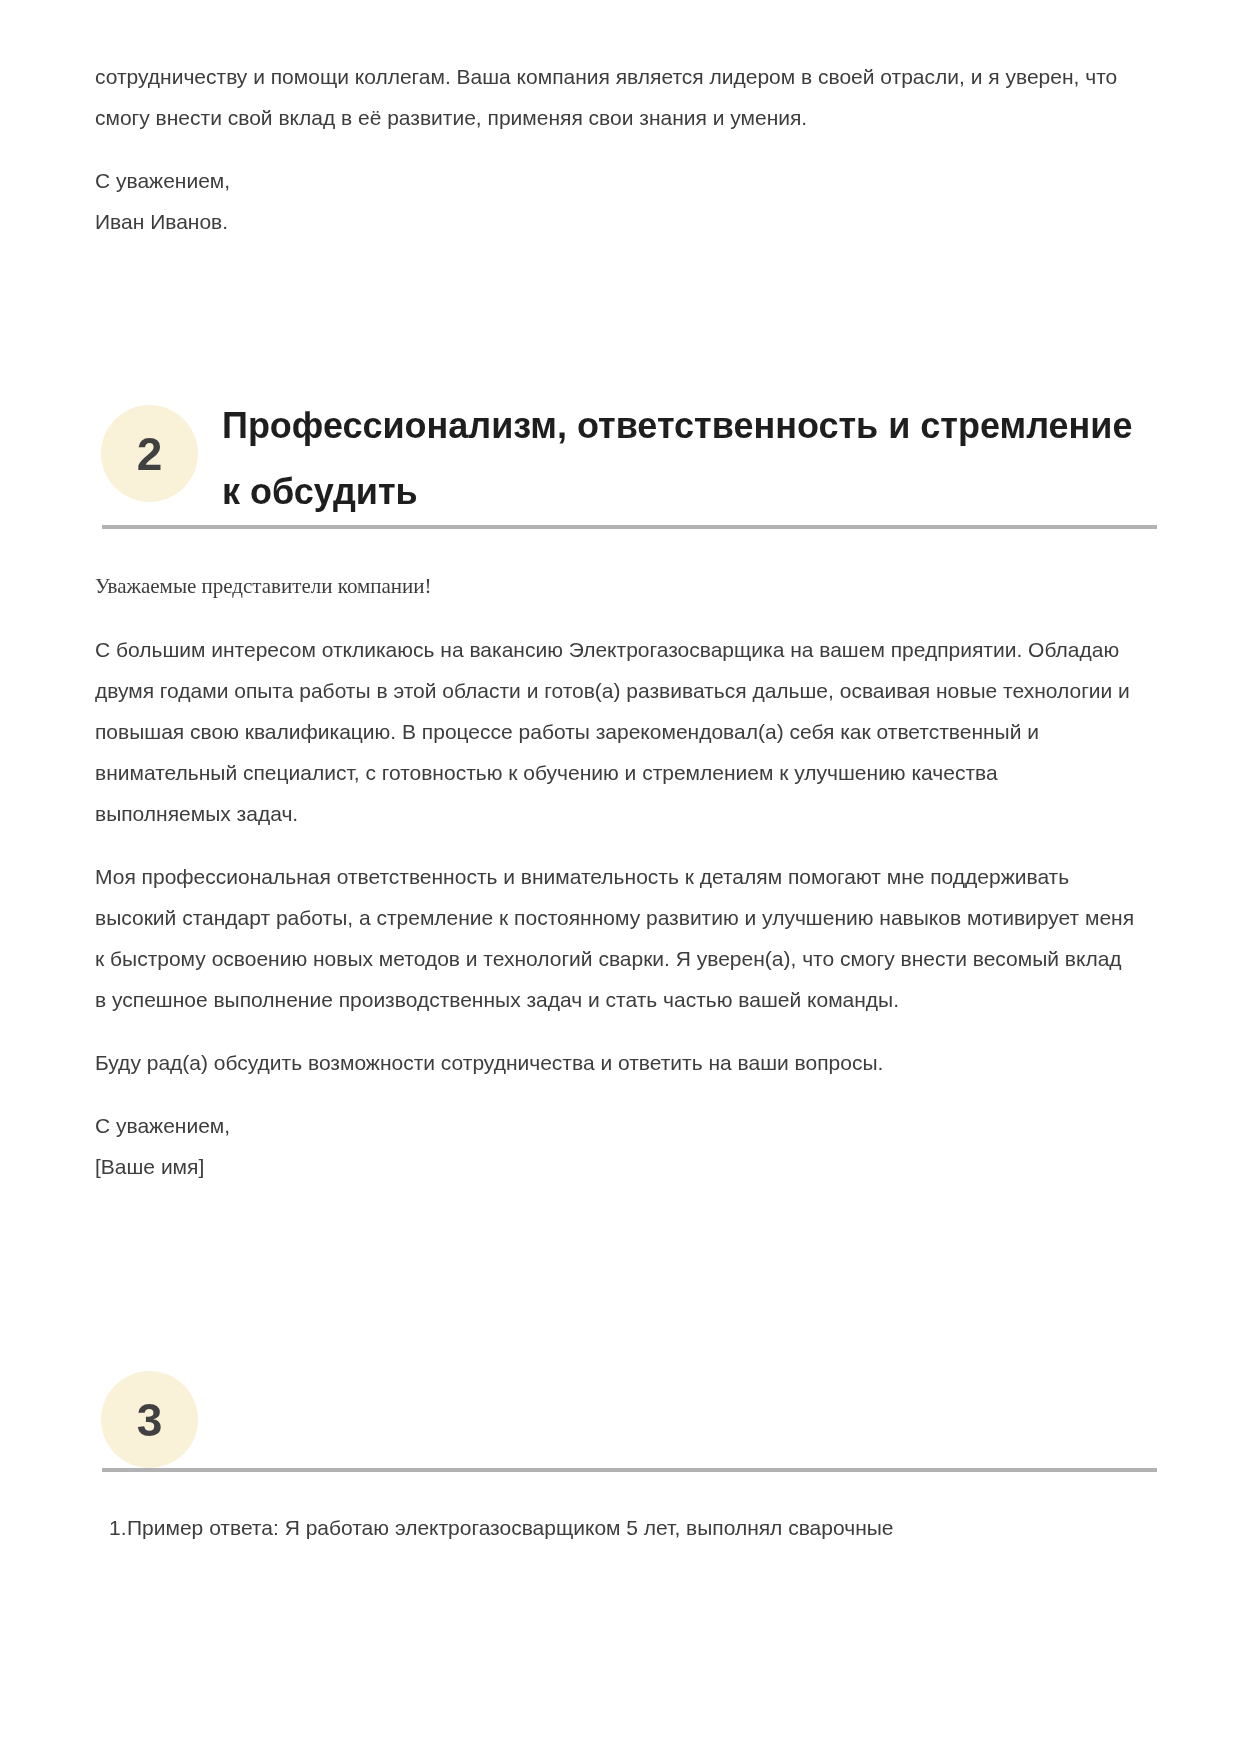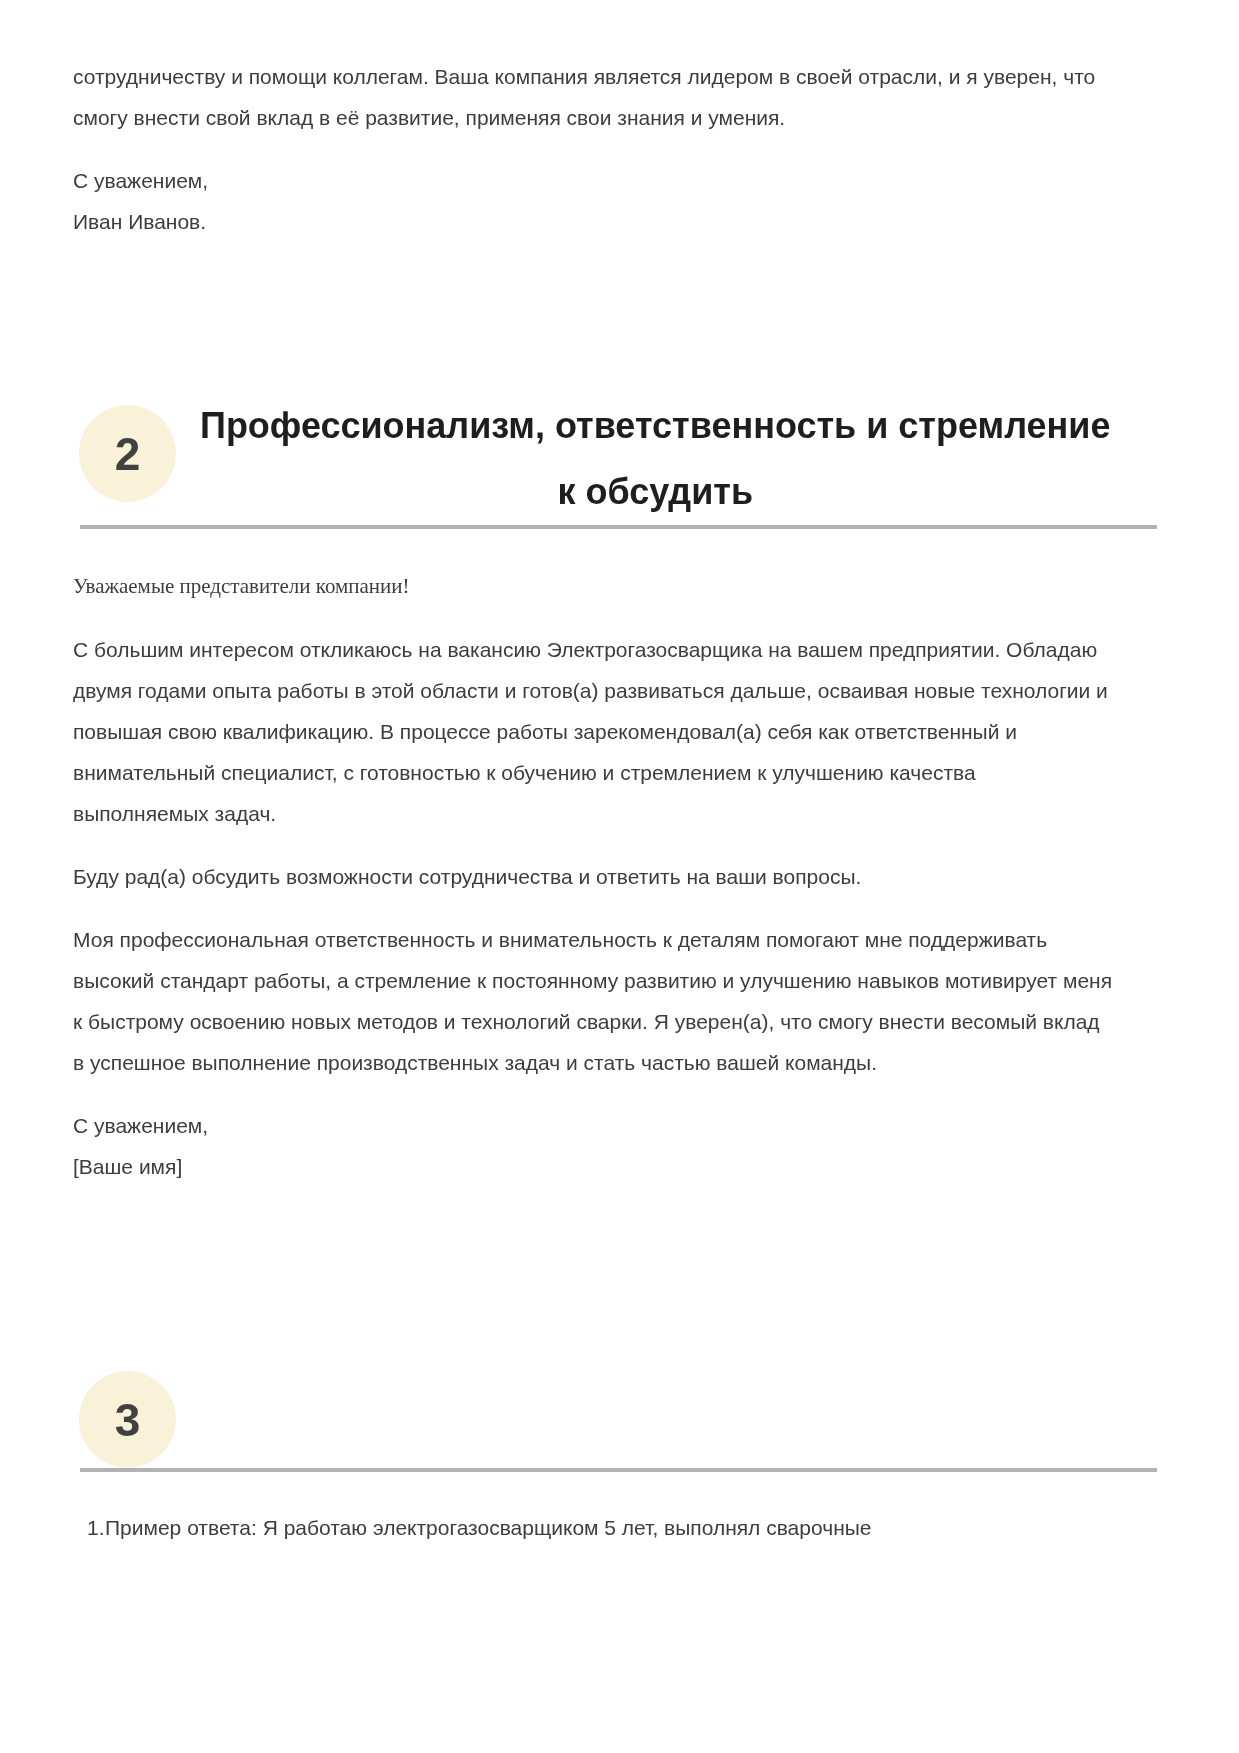--- a/index.html
+++ b/index.html
@@ -11,21 +11,21 @@
     width: 1239px;
     height: 1753px;
     overflow: hidden;
     font-family: "Liberation Sans", "DejaVu Sans", sans-serif;
     color: #3d3d3d;
   }
   .page {
     box-sizing: border-box;
     width: 1239px;
     height: 1753px;
-    padding: 56px 82px 0 73px;
+    padding: 56px 82px 0 95px;
   }
   .body-text {
     font-size: 21px;
     line-height: 41px;
     margin: 0 0 22px 0;
     max-width: 1042px;
     color: #3d3d3d;
   }
   .section-header {
     display: flex;
@@ -50,21 +50,20 @@
     align-items: center;
     justify-content: center;
   }
   .section-title {
     margin: 0 0 0 24px;
     font-size: 36px;
     line-height: 66px;
     font-weight: 700;
     color: #1e1e1e;
     max-width: 950px;
-    text-align: center;
   }
   .divider {
     height: 4px;
     background: #b2b2b2;
     border: none;
     margin: 0 0 0 7px;
     max-width: 1077px;
   }
   .section-body .body-text:first-child {
     margin-top: 37px;
@@ -107,22 +106,22 @@
     <h2 class="section-title">
       <span>Профессионализм, ответственность и стремление</span><br>
       <span>к обсудить</span>
     </h2>
   </div>
   <hr class="divider">
 
   <div class="section-body">
     <p class="body-text">Уважаемые представители компании!</p>
     <p class="body-text">С большим интересом откликаюсь на вакансию Электрогазосварщика на вашем предприятии. Обладаю двумя годами опыта работы в этой области и готов(а) развиваться дальше, осваивая новые технологии и повышая свою квалификацию. В процессе работы зарекомендовал(а) себя как ответственный и внимательный специалист, с готовностью к обучению и стремлением к улучшению качества выполняемых задач.</p>
+    <p class="body-text">Моя профессиональная ответственность и внимательность к деталям помогают мне поддерживать высокий стандарт работы, а стремление к постоянному развитию и улучшению навыков мотивирует меня к быстрому освоению новых методов и технологий сварки. Я уверен(а), что смогу внести весомый вклад в успешное выполнение производственных задач и стать частью вашей команды.</p>
     <p class="body-text">Буду рад(а) обсудить возможности сотрудничества и ответить на ваши вопросы.</p>
-    <p class="body-text">Моя профессиональная ответственность и внимательность к деталям помогают мне поддерживать высокий стандарт работы, а стремление к постоянному развитию и улучшению навыков мотивирует меня к быстрому освоению новых методов и технологий сварки. Я уверен(а), что смогу внести весомый вклад в успешное выполнение производственных задач и стать частью вашей команды.</p>
     <p class="body-text">
       <span>С уважением,</span><br>
       <span>[Ваше имя]</span>
     </p>
   </div>
 
   <div class="section-header second">
     <div class="badge">3</div>
   </div>
   <hr class="divider">

